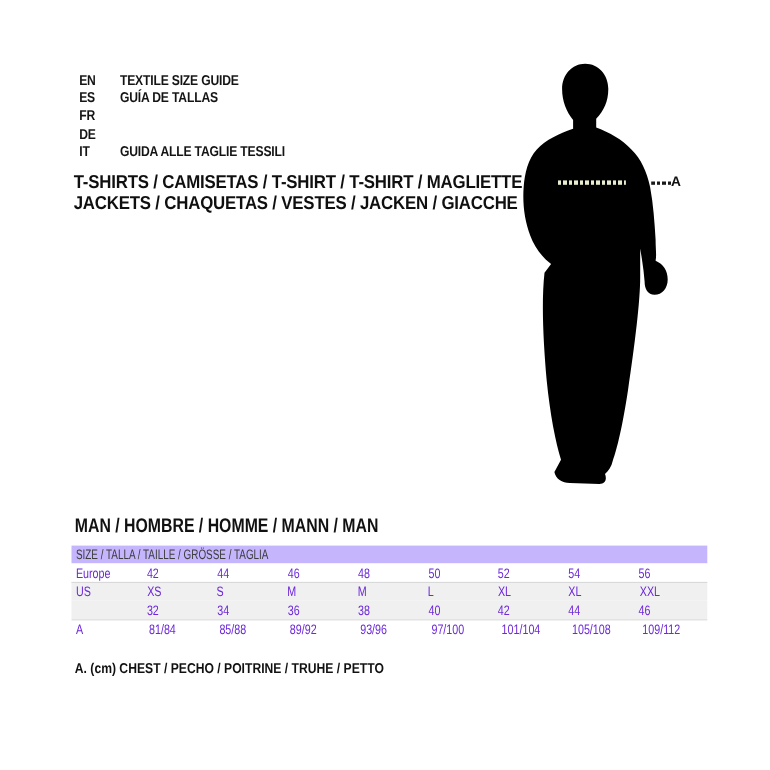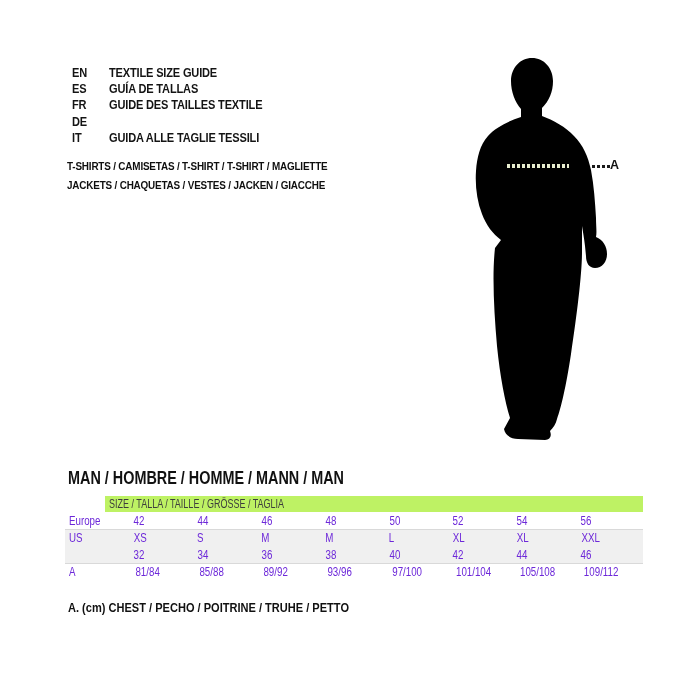--- a/index.html
+++ b/index.html
@@ -17,21 +17,21 @@
   .sx90{transform:scaleX(.90);}
 
   
   .lang-list{position:absolute;left:72px;top:64px;}
   .lang-row{display:flex;height:16.4px;align-items:center;}
   .lang-code,.lang-label{font-weight:bold;font-size:13px;letter-spacing:-.2px;color:#141414;}
   .lang-code{width:37px;flex:0 0 37px;}
 
   
   .products{position:absolute;left:67px;top:157px;}
-  .product-line{font-weight:bold;font-size:11px;line-height:18.7px;letter-spacing:-.2px;color:#0f0f0f;}
+  .product-line{font-weight:bold;font-size:17px;line-height:18.7px;letter-spacing:-.2px;color:#0f0f0f;}
 
   
   .figure-wrap{position:absolute;left:440px;top:50px;width:240px;height:402px;}
   .sil{position:absolute;left:0;top:0;}
   .dash-on{position:absolute;left:67px;top:114px;width:62px;height:4px;}
   .dash-off{position:absolute;left:152px;top:115px;width:18px;height:3px;}
   .measure-label{position:absolute;left:170px;top:108px;font-size:12.5px;font-weight:600;color:#111;}
 
   
   .man-title{position:absolute;left:68px;top:471px;font-size:18px;font-weight:bold;line-height:14px;color:#111;}
@@ -59,21 +59,20 @@
       <div class="lang-row">
         <span class="lang-code"><span class="cnd sx85">EN</span></span>
         <span class="lang-label"><span class="cnd sx85">TEXTILE SIZE GUIDE</span></span>
       </div>
       <div class="lang-row">
         <span class="lang-code"><span class="cnd sx85">ES</span></span>
         <span class="lang-label"><span class="cnd sx85">GUÍA DE TALLAS</span></span>
       </div>
       <div class="lang-row">
         <span class="lang-code"><span class="cnd sx85">FR</span></span>
-        <span class="lang-label"><span class="cnd sx85">GUIDE DES TAILLES TEXTILE</span></span>
       </div>
       <div class="lang-row">
         <span class="lang-code"><span class="cnd sx85">DE</span></span>
       </div>
       <div class="lang-row">
         <span class="lang-code"><span class="cnd sx85">IT</span></span>
         <span class="lang-label"><span class="cnd sx85">GUIDA ALLE TAGLIE TESSILI</span></span>
       </div>
     </div>
 
@@ -97,21 +96,21 @@
     <div class="dash-on" id="dashOn" style="background: repeating-linear-gradient(90deg, rgb(232, 237, 207) 0px, rgb(232, 237, 207) 3px, transparent 3px, transparent 5px);"></div>
     <div class="dash-off" id="dashOff" style="background: repeating-linear-gradient(90deg, rgb(26, 26, 26) 0px, rgb(26, 26, 26) 3px, transparent 3px, transparent 5px);"></div>
     <div class="measure-label">A</div>
   </div>
 
   <div class="man-title">
     <span class="cnd sx80">MAN / HOMBRE / HOMME / MANN / MAN</span>
   </div>
 
   <div class="size-table">
-    <div class="t-header" id="tableHeader" style="background: #bef264; margin-left: 40px;">
+    <div class="t-header" id="tableHeader" style="background: #c4b5fd;">
       <span class="cnd sx70">SIZE / TALLA / TAILLE / GRÖSSE / TAGLIA</span>
     </div>
     <div id="tableRows">
         <div class="t-row">
           <div class="t-label"><span class="cnd sx78">Europe</span></div>
           <div class="t-val"><span class="cndc sx78">42</span></div>
           <div class="t-val"><span class="cndc sx78">44</span></div>
           <div class="t-val"><span class="cndc sx78">46</span></div>
           <div class="t-val"><span class="cndc sx78">48</span></div>
           <div class="t-val"><span class="cndc sx78">50</span></div>

